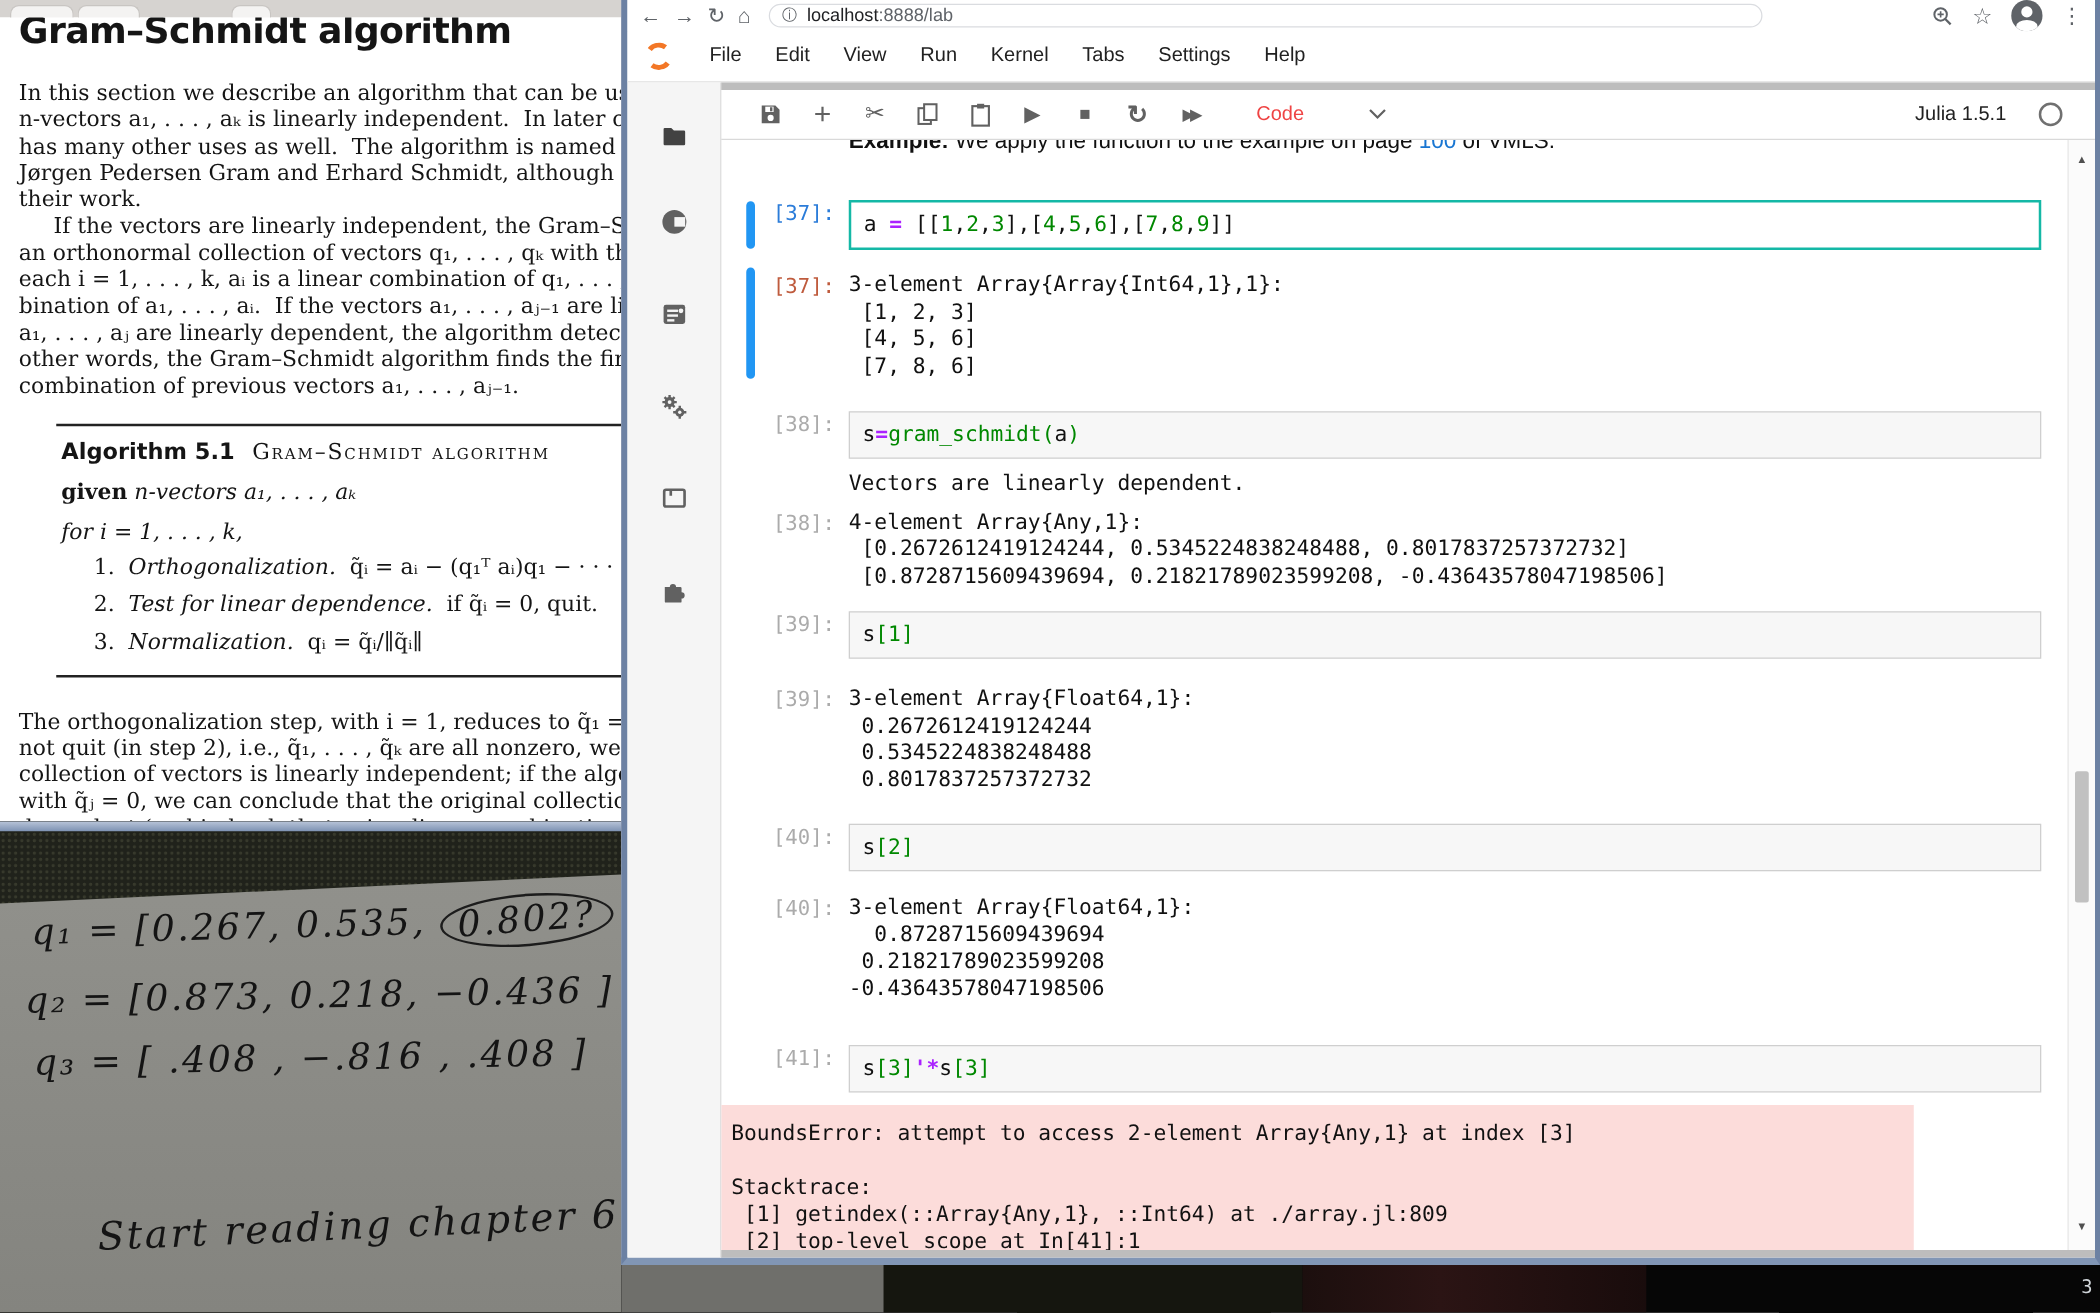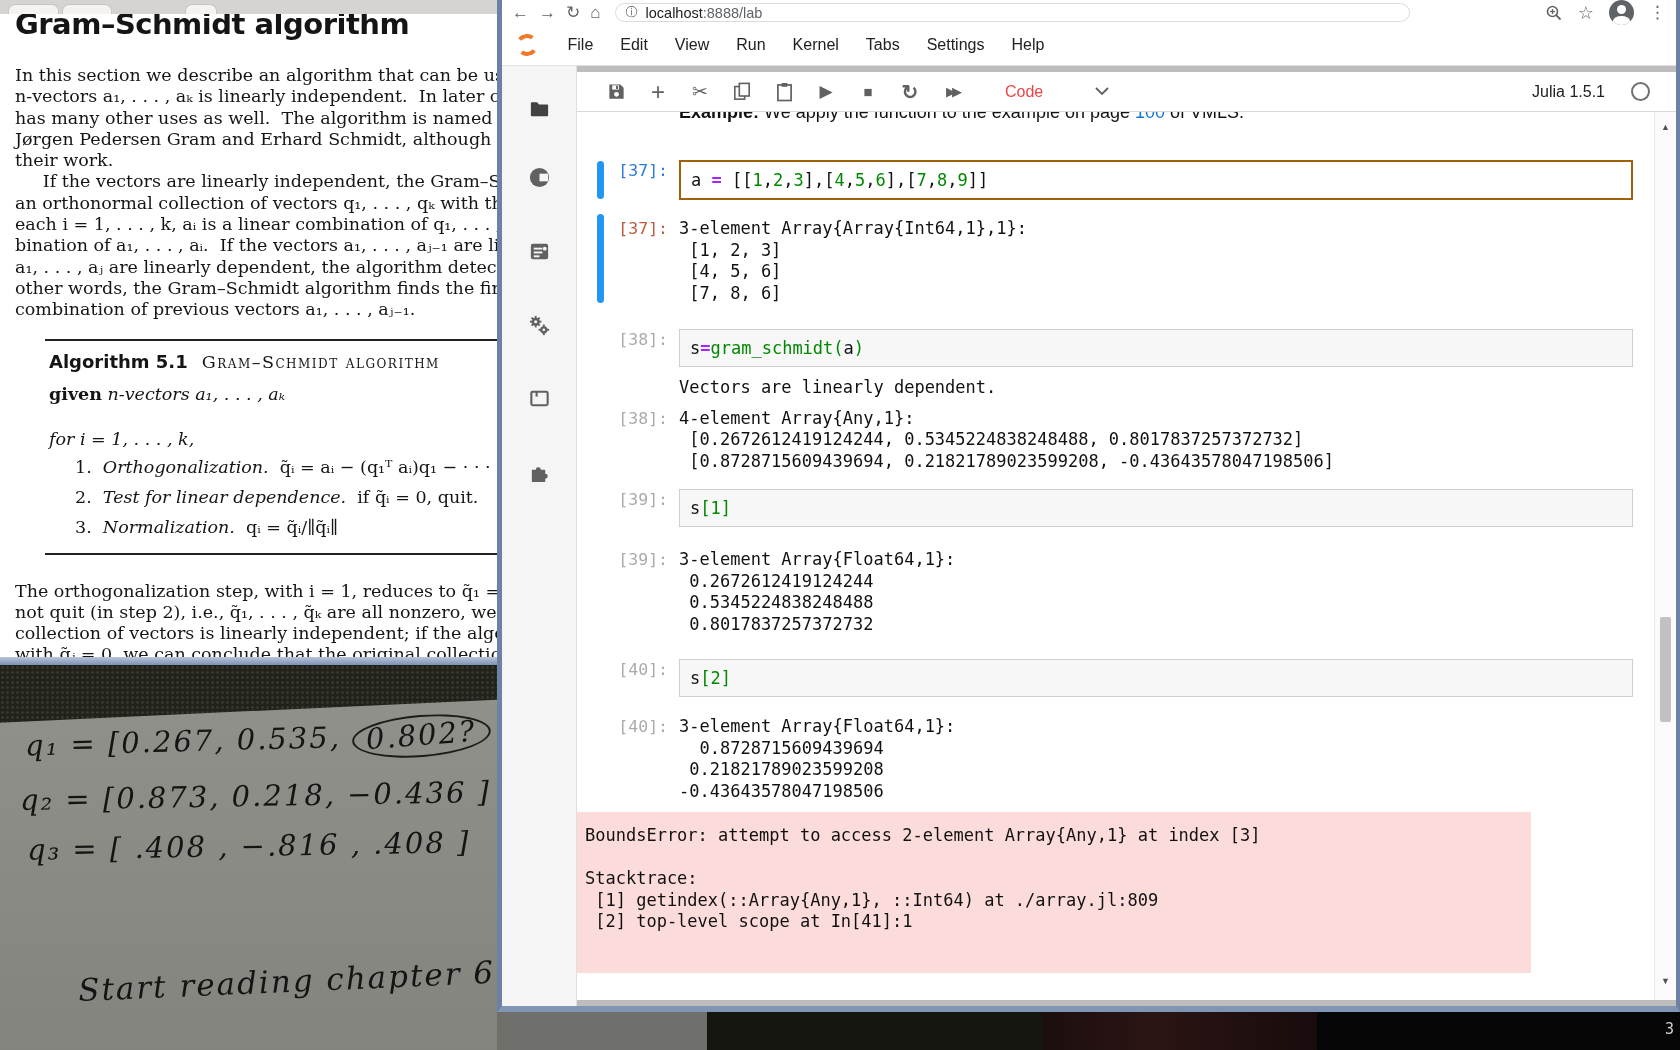--- a/index.html
+++ b/index.html
@@ -15,21 +15,21 @@
   #pdf-page, #pdf-page *{font-family:"DejaVu Serif","Liberation Serif",serif;color:#151515;}
   .pdf-title{font-family:"DejaVu Sans","Liberation Sans",sans-serif !important;font-weight:bold;font-size:29px;letter-spacing:-0.5px;margin-top:-7px;white-space:nowrap;}
   .pdf-par{margin:0;} .pdf-par .ln{font-size:17.5px;line-height:21.3px;white-space:pre;}
   .p1{margin-top:24px;} .p3{margin-top:26px;}
   .algbox{margin:18px 0 0 30px;width:600px;border-top:2px solid #222;border-bottom:2px solid #222;padding:10px 0 14px 4px;}
   .alg-head{font-size:17.5px;white-space:nowrap;}
   .alg-label{font-family:"DejaVu Sans","Liberation Sans",sans-serif !important;font-weight:bold;font-size:18px;}
   .alg-name{font-variant:small-caps;letter-spacing:1.5px;margin-left:14px;}
   .alg-given{margin-top:12px;font-size:17.5px;white-space:pre;}
   .alg-kw{font-weight:bold;}
-  .alg-for{margin-top:25px;font-size:17.5px;font-style:italic;white-space:pre;}
+  .alg-for{margin-top:12px;font-size:17.5px;font-style:italic;white-space:pre;}
   .alg-step{margin-top:7px;padding-left:26px;font-size:17.5px;line-height:23px;white-space:pre;}
   .alg-ital{font-style:italic;}
 
   
   #photo-left{left:0;top:657px;width:497px;height:393px;background:#1e2019;overflow:hidden;}
   #photo-bar{left:0;top:0;width:497px;height:8px;background:linear-gradient(#b9c5d9,#7d92b3);}
   #photo-dark{left:0;top:8px;width:497px;height:385px;
      background-image:radial-gradient(rgba(74,76,58,.55) 1px, transparent 1.6px);
      background-size:5px 5px;background-color:#20221b;}
   #paper{left:0;top:8px;width:497px;height:385px;
@@ -91,21 +91,21 @@
   #md-clip{height:13px;overflow:hidden;margin-left:102px;}
   #md-clip .inner{margin-top:-10px;font-size:18px;color:#111;white-space:nowrap;}
   #md-clip b{font-weight:bold;} .md-link{color:#1976D2;}
   .nbrow{display:flex;position:relative;}
   .prompt{flex:none;width:102px;text-align:right;padding-right:11px;box-sizing:border-box;
           font-size:16.5px;line-height:21px;white-space:pre;}
   .prompt.in-active{color:#2B7CD9;} .prompt.out-active{color:#BF5B3D;}
   .prompt.idle{color:#ababab;}
   .collapser{position:absolute;left:20px;top:1px;bottom:1px;width:7px;border-radius:4px;background:#2196F3;}
   .inputbox{width:954px;box-sizing:border-box;padding:7px 10px;font-size:17px;line-height:22px;white-space:pre;}
-  .inputbox.active{border:2px solid #a16207;background:#fff;}
+  .inputbox.active{border:2px solid #14b8a6;background:#fff;}
   .inputbox.idle{border:1px solid #cfcfcf;background:#f7f7f7;}
   .tk-p{color:#111;} .tk-o{color:#AA22FF;font-weight:bold;} .tk-n{color:#008800;}
   .outlines .ln, .stream .ln{font-size:17px;line-height:21.5px;white-space:pre;color:#111;}
   .outblock{padding-top:5px;}
   .errblock{width:954px;background:#FCDCDA;padding:13px 10px 40px 8px;box-sizing:border-box;}
   .errblock .ln{font-size:17px;line-height:21.5px;white-space:pre;color:#111;}
   .m-c37{margin-top:35px;} .m-o37{margin-top:13px;}
   .m-c38{margin-top:25px;} .m-s38{margin-top:10px;} .m-o38{margin-top:4px;}
   .m-c39{margin-top:17px;} .m-o39{margin-top:22px;}
   .m-c40{margin-top:24px;} .m-o40{margin-top:19px;}
@@ -371,20 +371,24 @@
           <div class="nbrow m-o40">
             <div class="prompt idle mono">[40]:</div>
             <div class="outlines mono">
                 <div class="ln">3-element Array{Float64,1}:</div>
                 <div class="ln">  0.8728715609439694</div>
                 <div class="ln"> 0.21821789023599208</div>
                 <div class="ln">-0.43643578047198506</div>
               </div>
           </div>
 
+          <div class="nbrow m-c41">
+            <div class="prompt idle mono">[41]:</div>
+            <div class="inputbox idle mono"><span class="tk-p">s</span><span class="tk-n">[3]</span><span class="tk-o">'*</span><span class="tk-p">s</span><span class="tk-n">[3]</span></div>
+          </div>
           <div class="errblock m-e41 mono">
               <div class="ln">BoundsError: attempt to access 2-element Array{Any,1} at index [3]</div>
               <div class="ln">&nbsp;</div>
               <div class="ln">Stacktrace:</div>
               <div class="ln"> [1] getindex(::Array{Any,1}, ::Int64) at ./array.jl:809</div>
               <div class="ln"> [2] top-level scope at In[41]:1</div>
             </div>
 
         </div>
 

